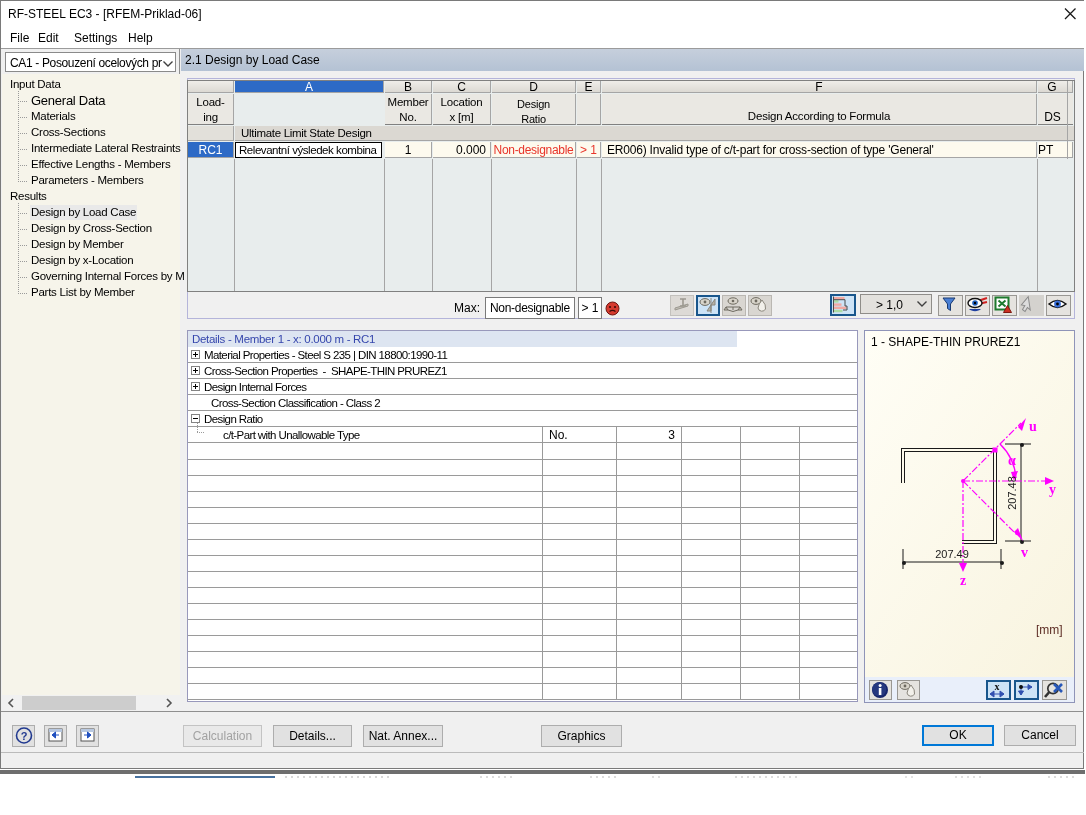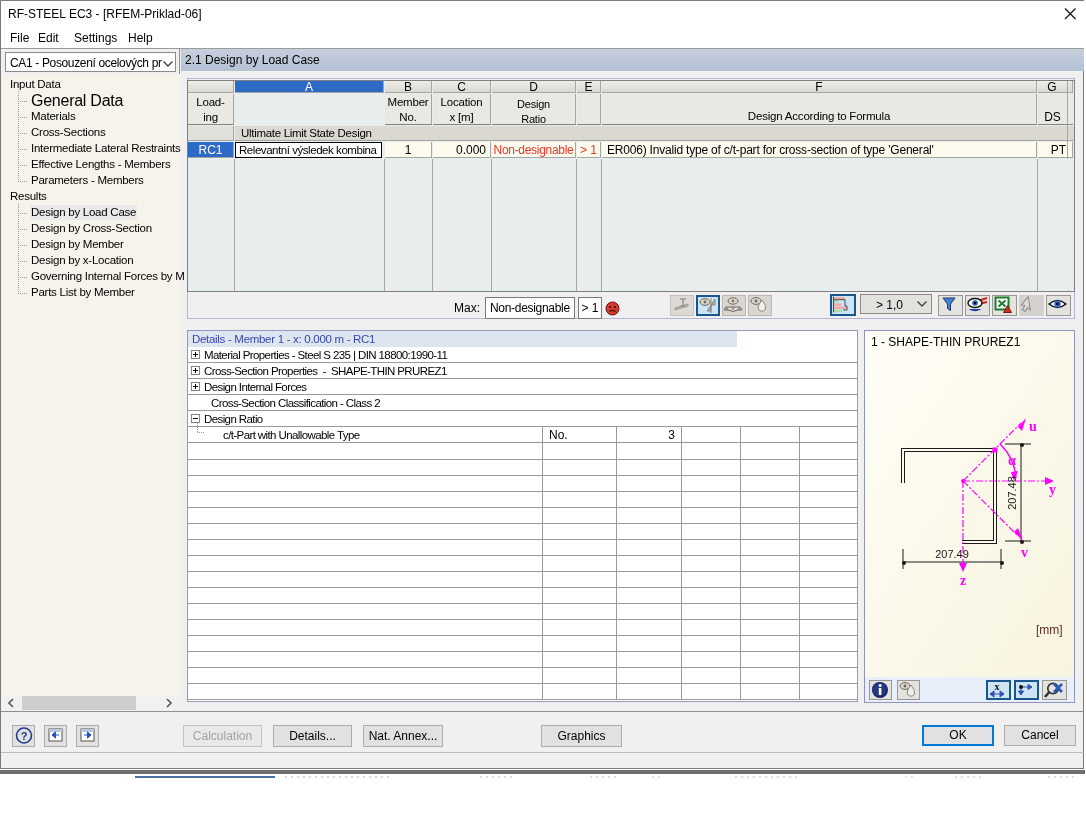--- a/index.html
+++ b/index.html
@@ -28,21 +28,21 @@
 <div class="abs" style="left:4px;top:51px;width:171px;height:20px;background:#fff;border:1px solid #8a8a8a;"></div>
 <div class="abs" style="left:9px;top:55px;width:152px;overflow:hidden;white-space:nowrap;letter-spacing:-0.35px;">CA1 - Posouzení ocelových prutů</div>
 <svg class="abs" style="left:161px;top:58px" width="12" height="10" viewBox="0 0 12 10">
       <path d="M1.5 2.5 L6 7 L10.5 2.5" fill="none" stroke="#404040" stroke-width="1.4"></path>
     </svg>
 <div class="abs" style="left:1px;top:73px;width:178px;height:621px;background:#f6f4ea;"></div>
 <div class="abs" style="left:17px;top:90px;width:1px;height:91px;background:repeating-linear-gradient(180deg,#9a9a9a 0 1px,transparent 1px 2px);"></div>
 <div class="abs" style="left:17px;top:202px;width:1px;height:91px;background:repeating-linear-gradient(180deg,#9a9a9a 0 1px,transparent 1px 2px);"></div>
 <div class="abs" style="left:8px;top:76px;height:15px;line-height:15px;white-space:nowrap;padding:0 1px;font-size:11.5px;letter-spacing:-0.25px;">Input Data</div>
 <div class="abs" style="left:17px;top:100px;width:10px;height:1px;background:repeating-linear-gradient(90deg,#9a9a9a 0 1px,transparent 1px 2px);"></div>
-<div class="abs" style="left:29px;top:92px;height:15px;line-height:15px;white-space:nowrap;padding:0 1px;font-size:16px;letter-spacing:-0.25px;">General Data</div>
+<div class="abs" style="left:29px;top:92px;height:15px;line-height:15px;white-space:nowrap;padding:0 1px;font-size:13px;letter-spacing:-0.25px;">General Data</div>
 <div class="abs" style="left:17px;top:116px;width:10px;height:1px;background:repeating-linear-gradient(90deg,#9a9a9a 0 1px,transparent 1px 2px);"></div>
 <div class="abs" style="left:29px;top:108px;height:15px;line-height:15px;white-space:nowrap;padding:0 1px;font-size:11.5px;letter-spacing:-0.25px;">Materials</div>
 <div class="abs" style="left:17px;top:132px;width:10px;height:1px;background:repeating-linear-gradient(90deg,#9a9a9a 0 1px,transparent 1px 2px);"></div>
 <div class="abs" style="left:29px;top:124px;height:15px;line-height:15px;white-space:nowrap;padding:0 1px;font-size:11.5px;letter-spacing:-0.25px;">Cross-Sections</div>
 <div class="abs" style="left:17px;top:148px;width:10px;height:1px;background:repeating-linear-gradient(90deg,#9a9a9a 0 1px,transparent 1px 2px);"></div>
 <div class="abs" style="left:29px;top:140px;height:15px;line-height:15px;white-space:nowrap;padding:0 1px;font-size:11.5px;letter-spacing:-0.25px;">Intermediate Lateral Restraints</div>
 <div class="abs" style="left:17px;top:164px;width:10px;height:1px;background:repeating-linear-gradient(90deg,#9a9a9a 0 1px,transparent 1px 2px);"></div>
 <div class="abs" style="left:29px;top:156px;height:15px;line-height:15px;white-space:nowrap;padding:0 1px;font-size:11.5px;letter-spacing:-0.25px;">Effective Lengths - Members</div>
 <div class="abs" style="left:17px;top:180px;width:10px;height:1px;background:repeating-linear-gradient(90deg,#9a9a9a 0 1px,transparent 1px 2px);"></div>
 <div class="abs" style="left:29px;top:172px;height:15px;line-height:15px;white-space:nowrap;padding:0 1px;font-size:11.5px;letter-spacing:-0.25px;">Parameters - Members</div>
@@ -92,21 +92,21 @@
     </div>
 <div class="abs" style="left:187px;top:125px;width:46px;height:15px;background:#e2e0da;border-right:1px solid #a5a5a5;border-bottom:1px solid #a5a5a5;"></div>
 <div class="abs" style="left:234px;top:125px;width:839px;height:15px;background:#dbd8d2;border-bottom:1px solid #a5a5a5;line-height:15px;padding-left:6px;font-size:11.5px;letter-spacing:-0.3px;">Ultimate Limit State Design</div>
 <div class="abs" style="left:187px;top:141px;width:46px;height:16px;background:#2d6ac6;border-right:1px solid #a5a5a5;border-bottom:1px solid #a5a5a5;color:#fff;text-align:center;line-height:16px;">RC1</div>
 <div class="abs" style="left:234px;top:141px;width:147px;height:16px;background:#fff;border:1px solid #000;line-height:15px;padding-left:3px;overflow:hidden;white-space:nowrap;font-size:11.5px;letter-spacing:-0.45px;">Relevantní výsledek kombina</div>
 <div class="abs" style="left:384px;top:141px;width:47px;height:16px;background:#fdfaee;border-right:1px solid #a5a5a5;border-bottom:1px solid #a5a5a5;text-align:center;line-height:16px;color:#000;overflow:hidden;white-space:nowrap;">1</div>
 <div class="abs" style="left:432px;top:141px;width:58px;height:16px;background:#fdfaee;border-right:1px solid #a5a5a5;border-bottom:1px solid #a5a5a5;text-align:right;padding:0 4px;line-height:16px;color:#000;overflow:hidden;white-space:nowrap;">0.000</div>
 <div class="abs" style="left:491px;top:141px;width:84px;height:16px;background:#fdfaee;border-right:1px solid #a5a5a5;border-bottom:1px solid #a5a5a5;text-align:center;line-height:16px;color:#e8352a;overflow:hidden;white-space:nowrap;letter-spacing:-0.3px;">Non-designable</div>
 <div class="abs" style="left:576px;top:141px;width:24px;height:16px;background:#fdfaee;border-right:1px solid #a5a5a5;border-bottom:1px solid #a5a5a5;text-align:center;line-height:16px;color:#e8352a;overflow:hidden;white-space:nowrap;">&gt; 1</div>
 <div class="abs" style="left:601px;top:141px;width:435px;height:16px;background:#fdfaee;border-right:1px solid #a5a5a5;border-bottom:1px solid #a5a5a5;text-align:left;padding:0 5px;line-height:16px;color:#000;overflow:hidden;white-space:nowrap;letter-spacing:-0.2px;">ER006) Invalid type of c/t-part for cross-section of type 'General'</div>
-<div class="abs" style="left:1037px;top:141px;width:35px;height:16px;background:#fdfaee;border-right:1px solid #a5a5a5;border-bottom:1px solid #a5a5a5;text-align:right;line-height:16px;color:#000;overflow:hidden;white-space:nowrap;padding-right:6px;">PT</div>
+<div class="abs" style="left:1037px;top:141px;width:35px;height:16px;background:#fdfaee;border-right:1px solid #a5a5a5;border-bottom:1px solid #a5a5a5;text-align:left;line-height:16px;color:#000;overflow:hidden;white-space:nowrap;padding-right:6px;">PT</div>
 <div class="abs" style="left:233px;top:158px;width:1px;height:132px;background:#a5a5a5;"></div>
 <div class="abs" style="left:383px;top:158px;width:1px;height:132px;background:#a5a5a5;"></div>
 <div class="abs" style="left:431px;top:158px;width:1px;height:132px;background:#a5a5a5;"></div>
 <div class="abs" style="left:490px;top:158px;width:1px;height:132px;background:#a5a5a5;"></div>
 <div class="abs" style="left:575px;top:158px;width:1px;height:132px;background:#a5a5a5;"></div>
 <div class="abs" style="left:600px;top:158px;width:1px;height:132px;background:#a5a5a5;"></div>
 <div class="abs" style="left:1036px;top:158px;width:1px;height:132px;background:#a5a5a5;"></div>
 <div class="abs" style="left:1066px;top:80px;width:1px;height:78px;background:#a5a5a5;"></div>
 <div class="abs" style="left:443px;top:297px;width:36px;height:20px;line-height:20px;text-align:right;">Max:</div>
 <div class="abs" style="left:484px;top:296px;width:90px;height:22px;background:#fff;border:1px solid #7a7a7a;line-height:20px;padding-left:4px;white-space:nowrap;letter-spacing:-0.3px;">Non-designable</div>

